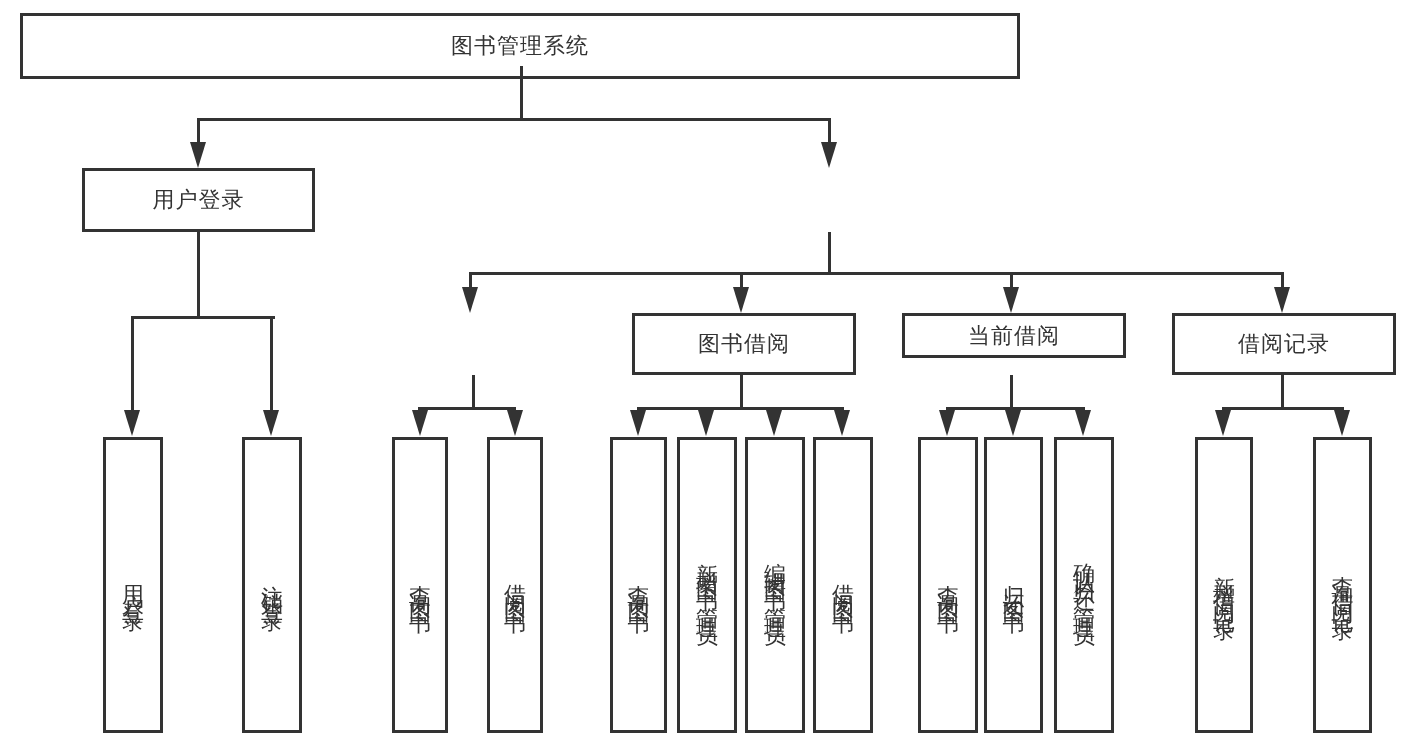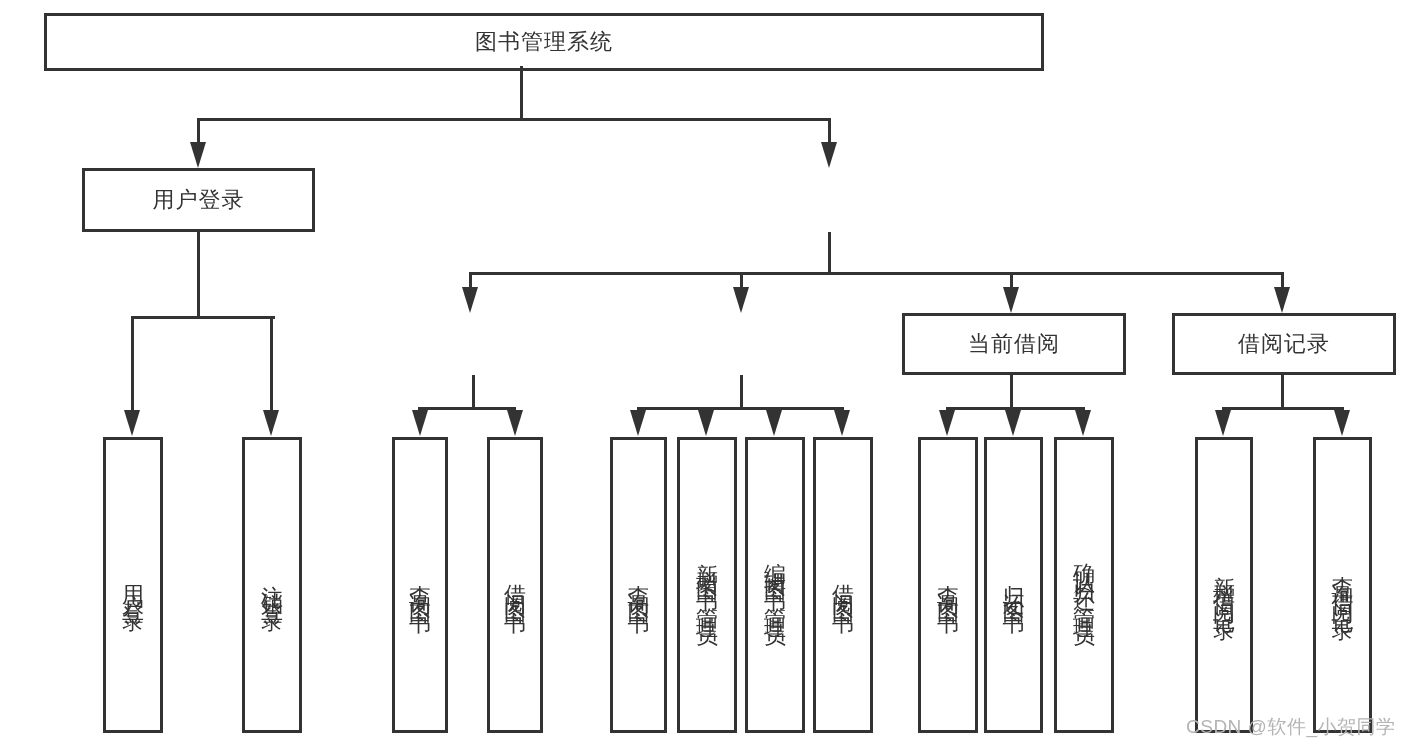--- a/index.html
+++ b/index.html
@@ -58,21 +58,21 @@
     letter-spacing:0.5px;
     z-index:10;
     white-space:nowrap;
   }
 </style>
 </head>
 <body>
 
 <div class="stage">
 
-  <div class="box" style="left:20px;top:13px;width:1000px;height:58px;margin-left:24px;">
+  <div class="box" style="left:20px;top:13px;width:1000px;height:66px;">
     <span>图书管理系统</span>
   </div>
 
   <div class="v" style="left:520px;top:66px;height:52px;"></div>
   <div class="h" style="left:197px;top:118px;width:634px;"></div>
   <div class="v" style="left:197px;top:118px;height:30px;"></div>
   <div class="arrow" style="left:190px;top:142px;"></div>
   <div class="v" style="left:828px;top:118px;height:30px;"></div>
   <div class="arrow" style="left:821px;top:142px;"></div>
 
@@ -91,21 +91,24 @@
   <div class="h" style="left:469px;top:272px;width:815px;"></div>
   <div class="v" style="left:469px;top:272px;height:20px;"></div>
   <div class="arrow" style="left:462px;top:287px;"></div>
   <div class="v" style="left:740px;top:272px;height:20px;"></div>
   <div class="arrow" style="left:733px;top:287px;"></div>
   <div class="v" style="left:1010px;top:272px;height:20px;"></div>
   <div class="arrow" style="left:1003px;top:287px;"></div>
   <div class="v" style="left:1281px;top:272px;height:20px;"></div>
   <div class="arrow" style="left:1274px;top:287px;"></div>
 
-  <div class="box" style="left:902px;top:313px;width:224px;height:62px;">
+  <div class="box" style="left:632px;top:313px;width:224px;height:62px;">
+    <span>图书借阅</span>
+  </div>
+  <div class="box" style="left:902px;top:313px;width:224px;height:45px;">
     <span>当前借阅</span>
   </div>
   <div class="box" style="left:1172px;top:313px;width:224px;height:62px;">
     <span>借阅记录</span>
   </div>
 
   <div class="v" style="left:472px;top:375px;height:35px;"></div>
   <div class="h" style="left:418px;top:407px;width:98px;"></div>
   <div class="arrow" style="left:412px;top:410px;"></div>
   <div class="arrow" style="left:507px;top:410px;"></div>
@@ -165,15 +168,14 @@
     <span>确认归还（管理员）</span>
   </div>
 
   <div class="vbox" style="left:1195px;top:437px;width:58px;height:296px;">
     <span>新增借阅记录</span>
   </div>
   <div class="vbox" style="left:1313px;top:437px;width:59px;height:296px;">
     <span>查询借阅记录</span>
   </div>
 
-  <div class="watermark">CSDN @软件_小贺同学</div>
 
 </div>
 
 </body></html>

